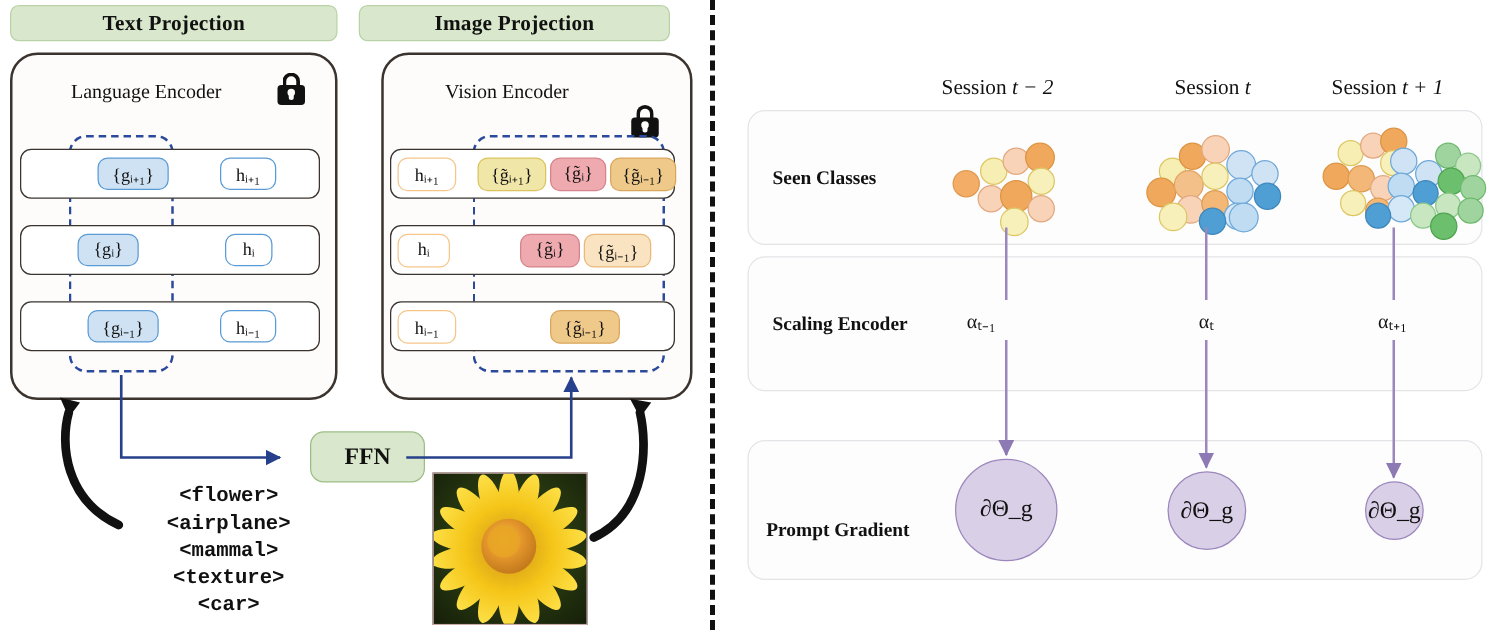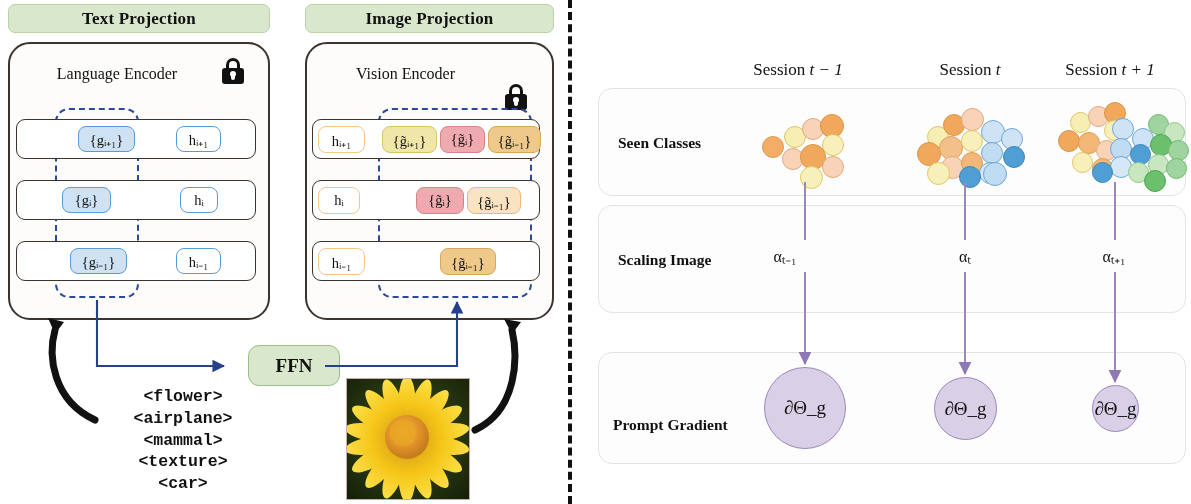--- a/index.html
+++ b/index.html
@@ -63,21 +63,21 @@
   
   i.m{font-style:italic;}
 </style>
 </head>
 <body>
 
 <div id="root">
 
   <div class="abs banner ctr" style="left:8px;top:4px;width:262px;height:29px;">Text Projection</div>
 
-  <div class="abs banner ctr" style="left:305px;top:4px;width:249px;height:29px;">Image Projection</div>
+  <div class="abs banner ctr" style="left:287px;top:4px;width:249px;height:29px;">Image Projection</div>
 
   <div class="abs encoder" style="left:8px;top:42px;width:262px;height:278px;"></div>
 
   <div class="abs ctr" style="left:22px;top:60px;width:190px;height:28px;">Language Encoder</div>
 
   <div class="abs lock" style="left:222px;top:58px;">
     <span class="shackle"></span>
       <span class="body"></span>
       <span class="keyhole"></span>
       <span class="key"></span>
@@ -182,38 +182,38 @@
       </g>
     </svg>
   </div>
 
   <div class="abs" style="left:568px;top:0px;width:0;height:504px;
        border-left:4px dashed #111;"></div>
 
   <div class="abs sess-head ctr" style="left:718px;top:58px;width:160px;height:24px;">
     <span>Session</span>
     <span>&nbsp;</span>
-    <i class="m">t − 1</i>
+    <i class="m">t − 2</i>
   </div>
   <div class="abs sess-head ctr" style="left:900px;top:58px;width:140px;height:24px;">
     <span>Session</span>
     <span>&nbsp;</span>
     <i class="m">t</i>
   </div>
   <div class="abs sess-head ctr" style="left:1030px;top:58px;width:160px;height:24px;">
     <span>Session</span>
     <span>&nbsp;</span>
     <i class="m">t + 1</i>
   </div>
 
   <div class="abs panel" style="left:598px;top:88px;width:588px;height:108px;"></div>
   <div class="abs panel-label" style="left:618px;top:134px;">Seen Classes</div>
 
   <div class="abs panel" style="left:598px;top:205px;width:588px;height:108px;"></div>
-  <div class="abs panel-label" style="left:618px;top:251px;">Scaling Image</div>
+  <div class="abs panel-label" style="left:618px;top:251px;">Scaling Encoder</div>
 
   <div class="abs panel" style="left:598px;top:352px;width:588px;height:112px;"></div>
   <div class="abs panel-label" style="left:613px;top:416px;">Prompt Gradient</div>
 
   <div class="abs alpha ctr" style="left:755px;top:245px;width:60px;height:22px;">αₜ₋₁</div>
   <div class="abs alpha ctr" style="left:940px;top:245px;width:50px;height:22px;">αₜ</div>
   <div class="abs alpha ctr" style="left:1085px;top:245px;width:58px;height:22px;">αₜ₊₁</div>
 
   <div class="abs grad" style="left:764px;top:367px;width:82px;height:82px;">∂Θ_g</div>
   <div class="abs grad" style="left:934px;top:377px;width:63px;height:63px;">∂Θ_g</div>

